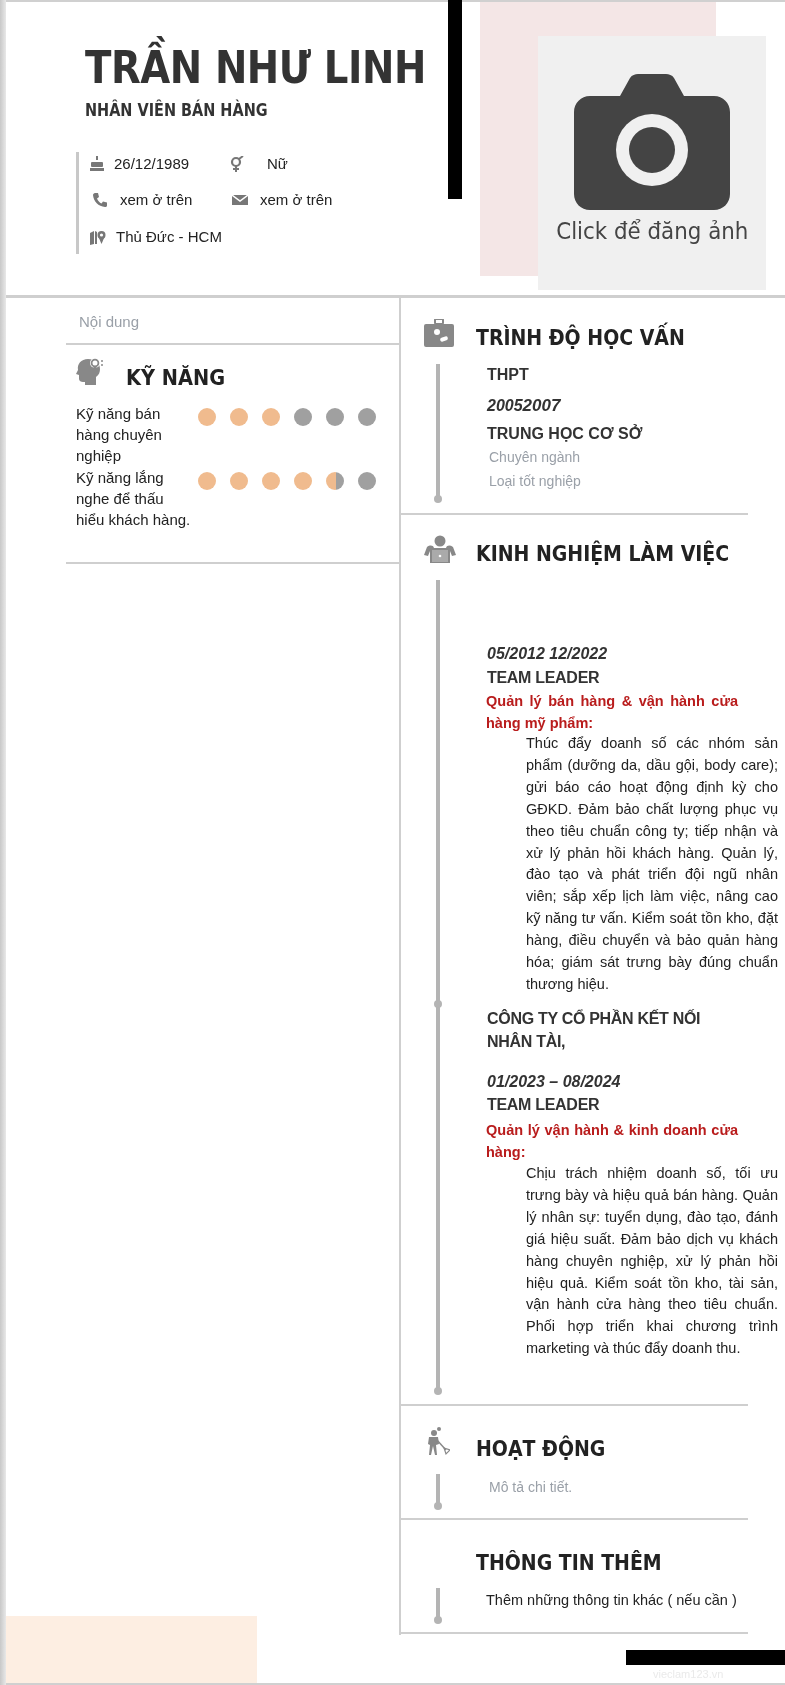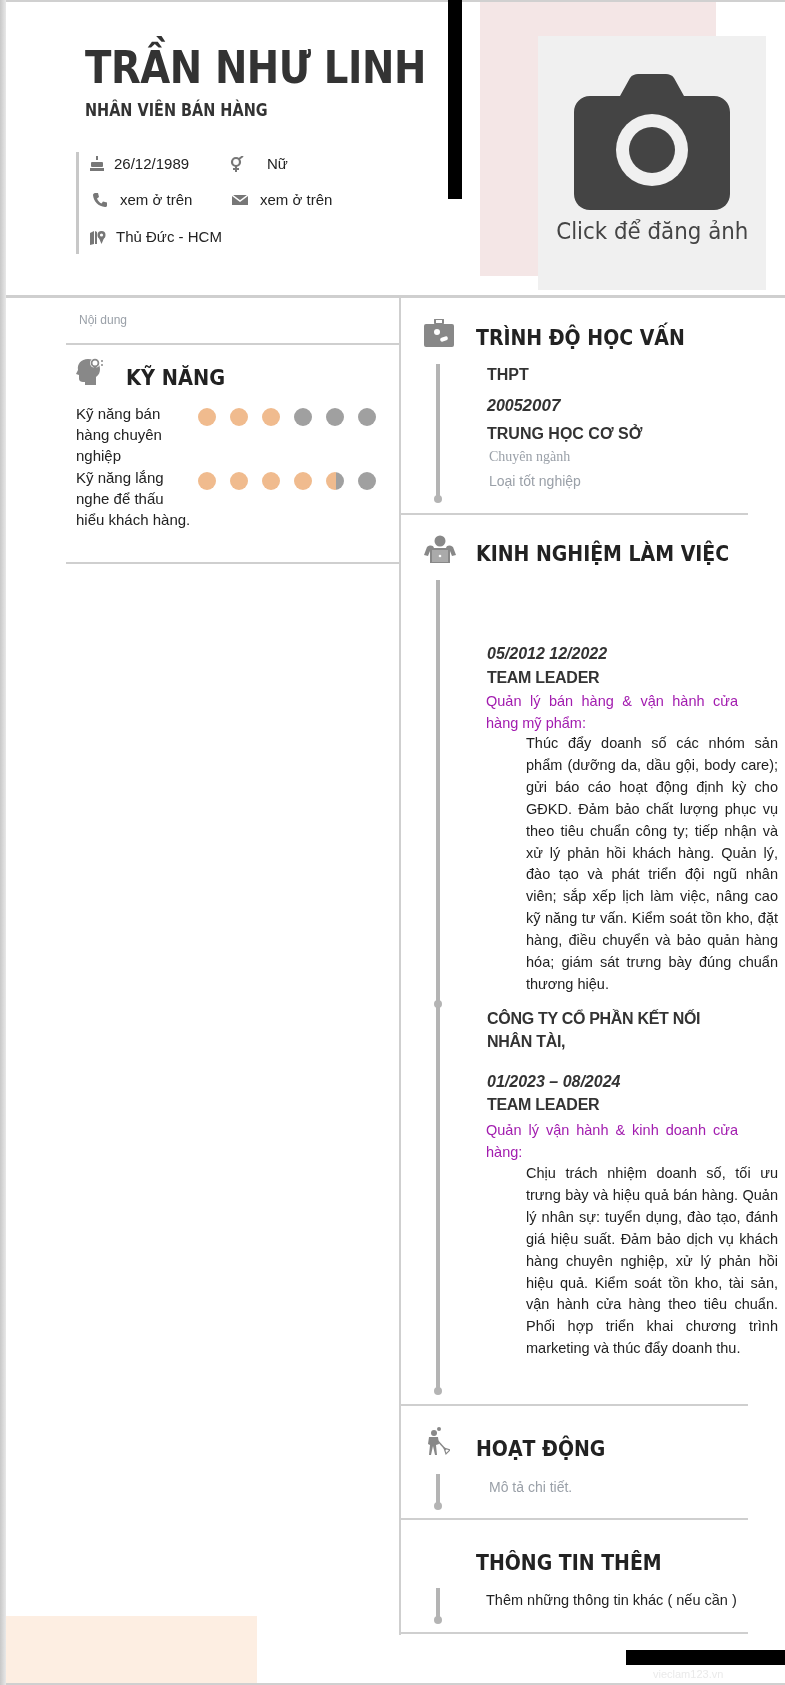--- a/index.html
+++ b/index.html
@@ -25,21 +25,21 @@
   .pink-block { position: absolute; left: 480px; top: 2px; width: 236px; height: 274px; background: #f4e6e6; }
   .photo-box { position: absolute; left: 538px; top: 36px; width: 228px; height: 254px; background: #f0f0f0;
     display: flex; flex-direction: column; align-items: center; cursor: pointer; }
   .photo-box svg { margin-top: 38px; }
   .photo-label { margin-top: 8px; font-size: 23px; color: #444; font-family: "DejaVu Sans", sans-serif; transform: scaleX(0.93); }
 
   .header-divider { position: absolute; left: 6px; top: 295px; width: 779px; height: 3px; background: #cfcfcf; }
 
   
   .col-divider { position: absolute; left: 399px; top: 298px; width: 2px; height: 1337px; background: #cfcfcf; }
-  .noi-dung { position: absolute; left: 79px; top: 313px; font-size: 12px; color: #9aa0a8; }
+  .noi-dung { position: absolute; left: 79px; top: 313px; font-size: 15px; color: #9aa0a8; }
   .left-hr1 { position: absolute; left: 66px; top: 343px; width: 333px; height: 2px; background: #cfcfcf; }
   .left-hr2 { position: absolute; left: 66px; top: 562px; width: 333px; height: 2px; background: #cfcfcf; }
   .skills-title { position: absolute; left: 126px; top: 365px; font-size: 22px; font-weight: bold; color: #222;
     font-family: "DejaVu Sans", sans-serif; transform: scaleX(0.88); transform-origin: left; }
   .skill-label { position: absolute; left: 76px; font-size: 15px; line-height: 21px; color: #222; width: 120px; }
   .dots { position: absolute; left: 198px; display: flex; }
   .dot { width: 18px; height: 18px; border-radius: 50%; margin-right: 14px; }
   .dot.full { background: #f0bb8e; }
   .dot.empty { background: #a0a0a0; }
   .dot.half { background: linear-gradient(to right, #f0bb8e 0, #f0bb8e 55%, #a0a0a0 55%); }
@@ -56,21 +56,21 @@
 
   .edu-school { position: absolute; left: 487px; top: 366px; font-size: 16px; font-weight: bold; color: #333; }
   .edu-years { position: absolute; left: 487px; top: 396px; font-size: 16px; font-weight: bold; font-style: italic; color: #333; }
   .edu-years span + span { font-size: 17px; }
   .edu-level { position: absolute; left: 487px; top: 425px; font-size: 16px; font-weight: bold; color: #333; }
   .edu-grey { position: absolute; left: 489px; font-size: 14px; color: #9aa0a8; }
 
   .company { position: absolute; left: 487px; width: 250px; font-size: 16px; font-weight: bold; color: #333; line-height: 23px; letter-spacing: -0.3px; }
   .dates { position: absolute; left: 487px; font-size: 16px; font-weight: bold; font-style: italic; color: #333; }
   .role { position: absolute; left: 487px; font-size: 16px; font-weight: bold; color: #333; letter-spacing: -0.3px; }
-  .desc-head { position: absolute; left: 486px; width: 252px; font-size: 14.5px; font-weight: normal; color: #a21caf; line-height: 22px; text-align: justify; }
+  .desc-head { position: absolute; left: 486px; width: 252px; font-size: 14.5px; font-weight: bold; color: #b91c1c; line-height: 22px; text-align: justify; }
   .desc { position: absolute; left: 486px; width: 252px; font-size: 14.5px; color: #222; line-height: 21.9px; text-align: justify; margin-left: 40px; }
 
   .act-desc { position: absolute; left: 489px; top: 1479px; font-size: 14px; color: #9aa0a8; }
   .more-desc { position: absolute; left: 486px; top: 1592px; font-size: 14.5px; color: #222; }
 
   .black-foot { position: absolute; left: 626px; top: 1650px; width: 159px; height: 15px; background: #000; }
   .watermark { position: absolute; left: 653px; top: 1668px; font-size: 11px; color: #eaeaea; }
 </style>
 </head>
 <body>
@@ -185,21 +185,21 @@
   </svg>
   <div class="sec-title" style="top:325px;">TRÌNH ĐỘ HỌC VẤN</div>
   <div class="tl" style="top:364px; height:134px;"></div>
   <div class="tl-dot" style="top:495px;"></div>
 
   <div class="edu-school">THPT</div>
   <div class="edu-years">
     <span>2005</span><span>2007</span>
   </div>
   <div class="edu-level">TRUNG HỌC CƠ SỞ</div>
-  <div class="edu-grey" style="top:449px;font-family:Liberation Serif, serif;">Chuyên ngành</div>
+  <div class="edu-grey" style="top:449px;">Chuyên ngành</div>
   <div class="edu-grey" style="top:473px;">Loại tốt nghiệp</div>
 
   <div class="right-hr" style="top:513px;"></div>
 
   <svg class="sec-icon" style="top:535px;" width="32" height="28" viewBox="0 0 32 28">
     <circle cx="16" cy="6" r="5.5" fill="#888"></circle>
     <path d="M3 12 C6 10 9 10 10 13 L22 13 C23 10 26 10 29 12 L32 20 L28 21 L26 16 L26 28 L6 28 L6 16 L4 21 L0 20 Z" fill="#888"></path>
     <rect x="8" y="15" width="16" height="12" fill="#aaa"></rect>
     <circle cx="16" cy="21" r="1.3" fill="#fff"></circle>
   </svg>

